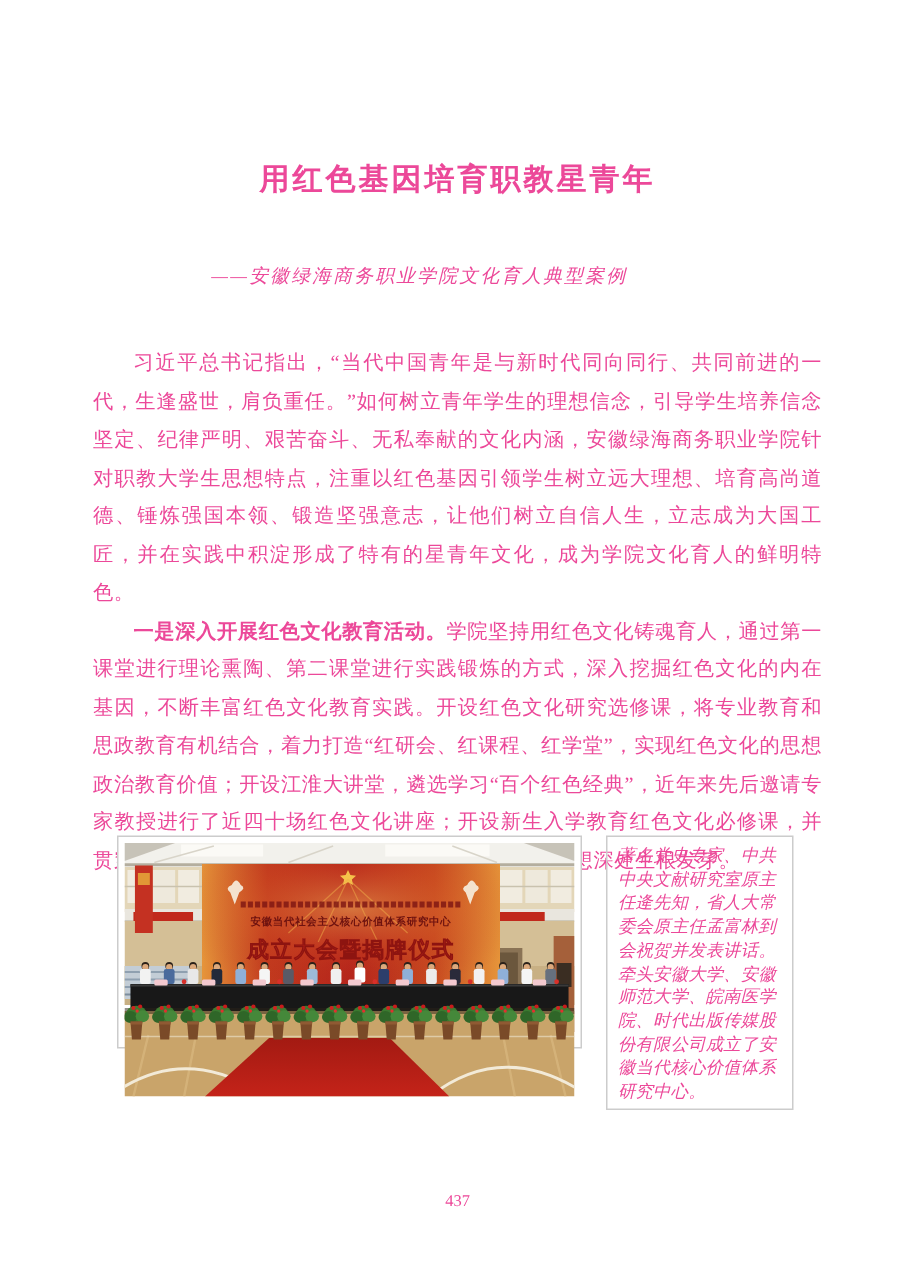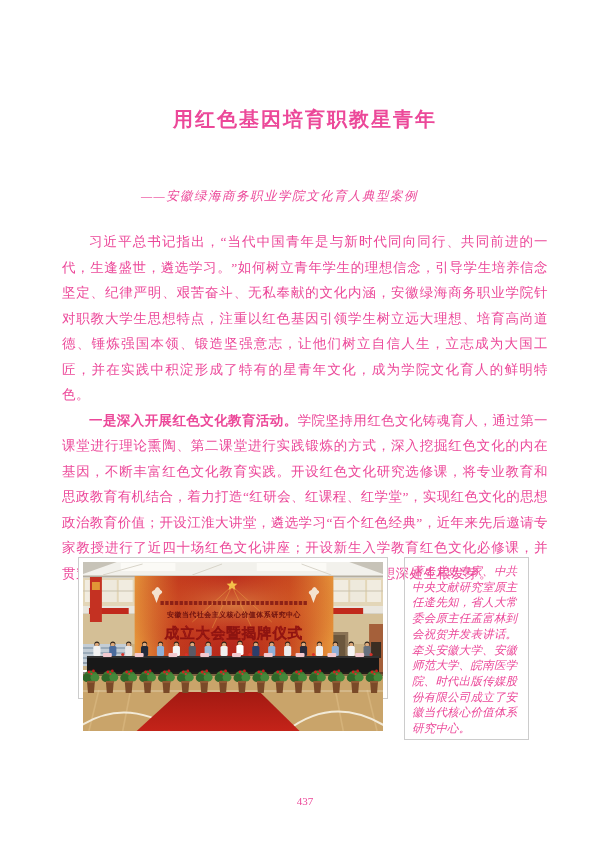--- a/index.html
+++ b/index.html
@@ -5,21 +5,21 @@
   html,body{margin:0;padding:0;background:#ffffff;}
   .page{
     position:relative;width:610px;height:856px;background:#ffffff;
     font-family:"Liberation Serif","DejaVu Serif",serif;color:#ec4899;overflow:hidden;
   }
   .title{
     position:absolute;top:106px;left:0;width:610px;text-align:center;
     font-size:20px;font-weight:bold;letter-spacing:2px;
   }
   .subtitle{
-    position:absolute;top:188px;left:0;width:559px;text-align:center;
+    position:absolute;top:176px;left:0;width:559px;text-align:center;
     font-size:12.5px;font-style:italic;letter-spacing:1.5px;
   }
   .body-text{
     position:absolute;top:229px;left:62px;width:486px;
     font-size:13.5px;line-height:25.5px;text-align:justify;text-justify:inter-character;
     letter-spacing:0.4px;
   }
   .body-text p{margin:0;text-indent:2em;}
   .lead{font-weight:bold;}
   .figure-row{
@@ -43,21 +43,21 @@
 </head>
 <body>
 
 <div class="page">
 
   <div class="title">用红色基因培育职教星青年</div>
 
   <div class="subtitle">——安徽绿海商务职业学院文化育人典型案例</div>
 
   <div class="body-text">
-    <p><span class="lead"></span><span>习近平总书记指出，“当代中国青年是与新时代同向同行、共同前进的一代，生逢盛世，遴选学习。”如何树立青年学生的理想信念，引导学生培养信念坚定、纪律严明、艰苦奋斗、无私奉献的文化内涵，安徽绿海商务职业学院针对职教大学生思想特点，注重以红色基因引领学生树立远大理想、培育高尚道德、锤炼强国本领、锻造坚强意志，让他们树立自信人生，立志成为大国工匠，并在实践中积淀形成了特有的星青年文化，成为学院文化育人的鲜明特色。</span></p>
+    <p><span class="lead"></span><span>习近平总书记指出，“当代中国青年是与新时代同向同行、共同前进的一代，生逢盛世，肩负重任。”如何树立青年学生的理想信念，引导学生培养信念坚定、纪律严明、艰苦奋斗、无私奉献的文化内涵，安徽绿海商务职业学院针对职教大学生思想特点，注重以红色基因引领学生树立远大理想、培育高尚道德、锤炼强国本领、锻造坚强意志，让他们树立自信人生，立志成为大国工匠，并在实践中积淀形成了特有的星青年文化，成为学院文化育人的鲜明特色。</span></p>
     <p><span class="lead">一是深入开展红色文化教育活动。</span><span>学院坚持用红色文化铸魂育人，通过第一课堂进行理论熏陶、第二课堂进行实践锻炼的方式，深入挖掘红色文化的内在基因，不断丰富红色文化教育实践。开设红色文化研究选修课，将专业教育和思政教育有机结合，着力打造“红研会、红课程、红学堂”，实现红色文化的思想政治教育价值；开设江淮大讲堂，遴选学习“百个红色经典”，近年来先后邀请专家教授进行了近四十场红色文化讲座；开设新生入学教育红色文化必修课，并贯穿到教学全过程，让红色文化、革命精神在学生思想深处生根发芽。</span></p>
   </div>
 
   <div class="figure-row">
 
     <div class="photo-frame">
       <svg width="300" height="169" viewBox="0 0 302 169" preserveAspectRatio="none">
         <defs>
           <linearGradient id="bannerGrad" x1="0" y1="0" x2="1" y2="0">
             <stop offset="0" stop-color="#e6953a"></stop>

